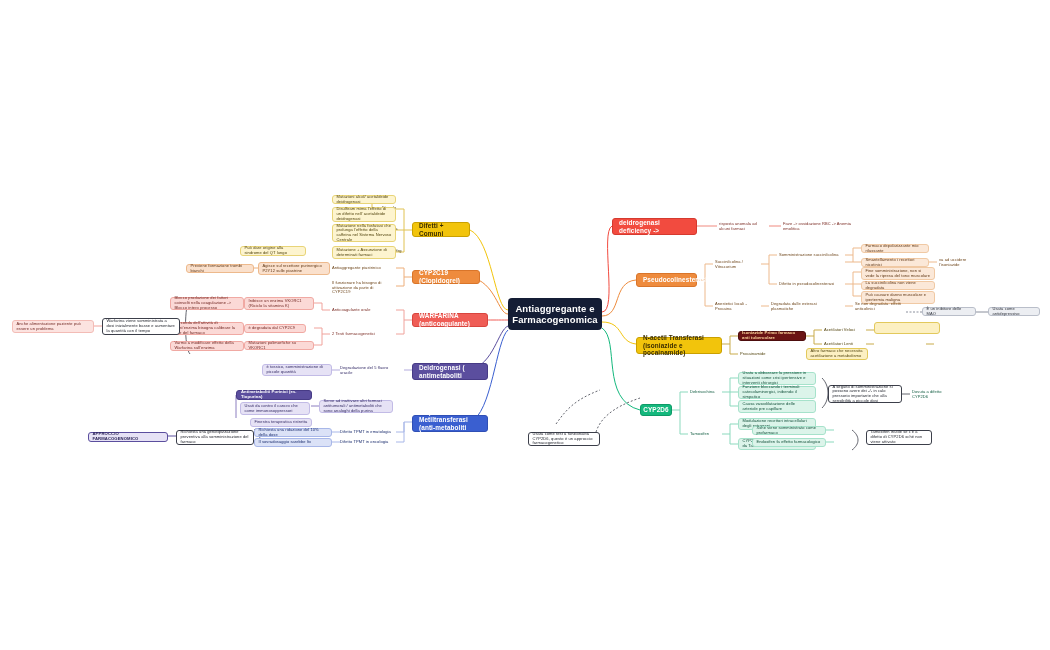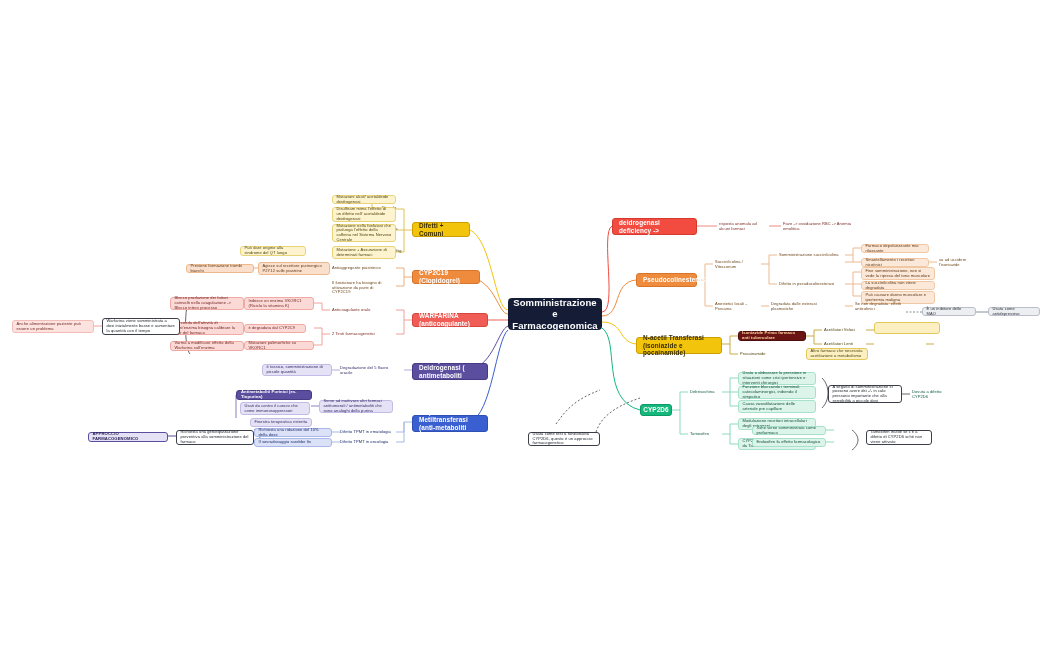--- a/index.html
+++ b/index.html
@@ -147,21 +147,21 @@
     <path d="M826,430 L834,430" stroke="#8bd9bd"></path>
     <path d="M826,442 L834,442" stroke="#8bd9bd"></path>
     <path d="M754,430 C762,436 762,444 754,450" stroke="#3c3f4a" stroke-width="0.8" transform="translate(98,0)"></path>
 
     <path d="M596,432 C600,420 610,408 640,398" stroke="#3c3f4a" stroke-width="0.8" stroke-dasharray="2,2"></path>
     <path d="M556,424 C566,410 574,400 600,390" stroke="#3c3f4a" stroke-width="0.8" stroke-dasharray="2,2"></path>
   </g>
 </svg>
 
 <div class="node central" style="left:508px;top:298px;width:94px;height:32px;">
-  <span>Somministrazione e Farmacogenomica</span>
+  <span>Antiaggregante e Farmacogenomica</span>
 </div>
 
 <div class="node main m-yellow" style="left:412px;top:222px;width:58px;height:15px;">
   <span>Difetti + Comuni</span>
 </div>
 <div class="node bare b-yl" style="left:380px;top:204px;width:24px;height:9px;">
   <span>Etanolo</span>
 </div>
 <div class="node bare b-yl" style="left:380px;top:225px;width:24px;height:9px;">
   <span>Caffeina</span>

